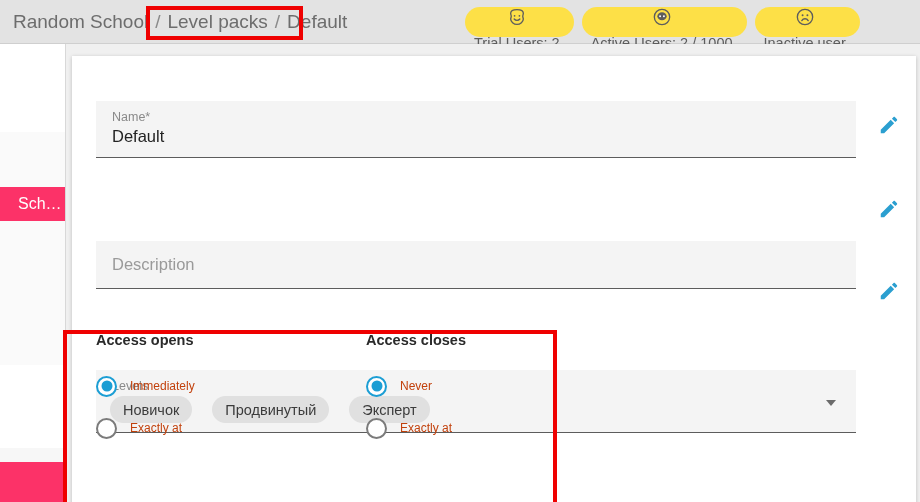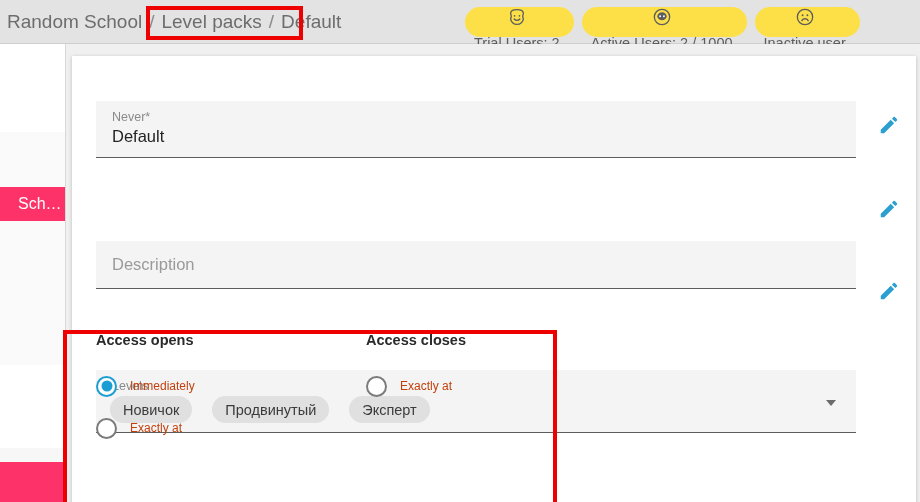--- a/index.html
+++ b/index.html
@@ -15,21 +15,21 @@
   .header {
     position: absolute; top: 0; left: 0;
     width: 920px; height: 44px;
     background: #e3e3e3;
     border-bottom: 1px solid #cfcfcf;
     display: flex; align-items: center;
   }
   .breadcrumb {
     display: flex; align-items: center;
     font-size: 19px; color: #6d6d6d;
-    padding-left: 4px; white-space: nowrap;
+    padding-left: 10px; white-space: nowrap;
   }
   .crumb { padding: 0 3px; }
   .crumb-sep { padding: 0 4px; color: #8a8a8a; }
 
   .stats {
     position: absolute; left: 465px; top: 7px;
     display: flex; align-items: center; gap: 8px;
   }
   .chip {
     display: flex; align-items: center; gap: 8px;
@@ -252,21 +252,21 @@
     </div>
     <div class="rail-bottom-strip"></div>
     <div class="rail-bottom-pink"></div>
   </div>
 
   <div class="content">
     <div class="card">
 
       <div class="field" id="name-field">
         <span class="field-label">
-          <span>Never</span><span class="req">*</span>
+          <span>Name</span><span class="req">*</span>
         </span>
         <span class="field-value">Default</span>
       </div>
       <div class="pencil" id="name-pencil">
         <svg viewBox="0 0 24 24" fill="#2b9fd0">
             <path d="M3 17.3V21h3.7L17.6 10.1l-3.7-3.7L3 17.3zM20.7 7c.4-.4.4-1 0-1.4l-2.3-2.3c-.4-.4-1-.4-1.4 0l-1.8 1.8 3.7 3.7L20.7 7z"></path>
           </svg>
       </div>
 
       <div class="field" id="desc-field">
@@ -305,20 +305,24 @@
 
           <div class="radio-row">
             <span class="radio"></span>
             <span class="radio-label">Exactly at</span>
           </div>
         </div>
 
         <div class="access-col col-b">
           <div class="col-title">Access closes</div>
 
+          <div class="radio-row">
+            <span class="radio on"></span>
+            <span class="radio-label">Never</span>
+          </div>
 
 
           <div class="radio-row">
             <span class="radio"></span>
             <span class="radio-label">Exactly at</span>
           </div>
         </div>
 
       </div>
 

